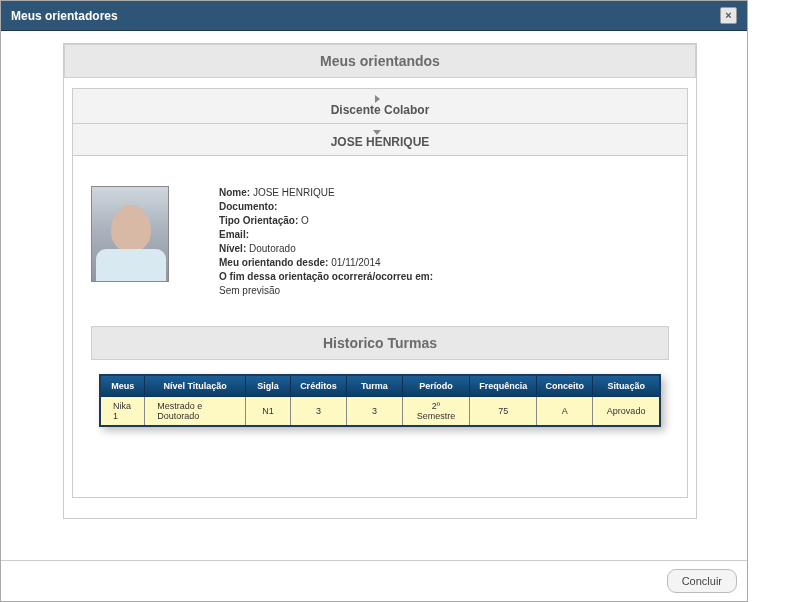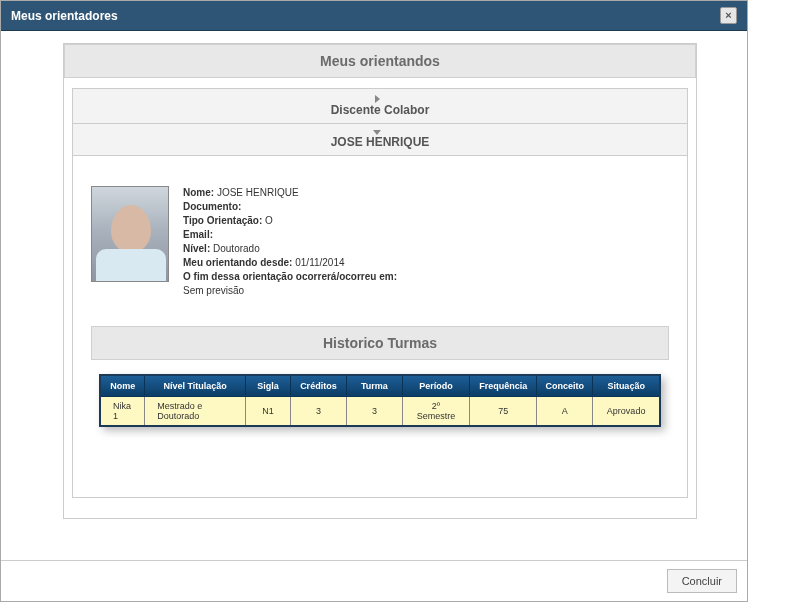--- a/index.html
+++ b/index.html
@@ -123,21 +123,21 @@
     left:19px; top:18px;
   }
   .photo::after{
     content:"";
     position:absolute;
     width:70px;height:40px;
     background:#d9e9f2;
     border-radius:10px 10px 0 0;
     left:4px; bottom:-8px;
   }
-  .info-lines { font-size: 10px; line-height: 14px; }
+  .info-lines { font-size: 10px; line-height: 14px; margin-left: 36px; }
   .info-lines b { font-weight: bold; }
 
   .history-head {
     margin-top: 28px;
   }
 
   .table-wrap {
     margin: 14px 8px 40px 8px;
     box-shadow: 4px 4px 8px rgba(0,0,0,0.25);
   }
@@ -170,21 +170,21 @@
   .footer {
     border-top: 1px solid #ccc;
     padding: 8px 10px;
     text-align: right;
     background:#fff;
   }
   .btn {
     display:inline-block;
     background: #f4f4f4;
     border: 1px solid #bbb;
-    border-radius: 0;
+    border-radius: 9px;
     padding: 5px 14px;
     font-size: 11px;
     color: #444;
     cursor: pointer;
     text-align: center;
   }
 
   
   .content::-webkit-scrollbar { width: 16px; }
   .content::-webkit-scrollbar-track { background: #f0f0f0; border-left:1px solid #ccc;}
@@ -246,21 +246,21 @@
                     <col style="width:8%">
                   <col style="width:10%">
                     <col style="width:10%">
                     <col style="width:12%">
                   <col style="width:12%">
                     <col style="width:10%">
                     <col style="width:12%">
                 </colgroup>
                 <thead>
                   <tr>
-                    <th>Nome</th>
+                    <th>Meus</th>
                     <th>Nível Titulação</th>
                     <th>Sigla</th>
                     <th>Créditos</th>
                     <th>Turma</th>
                     <th>Período</th>
                     <th>Frequência</th>
                     <th>Conceito</th>
                     <th>Situação</th>
                   </tr>
                 </thead>

